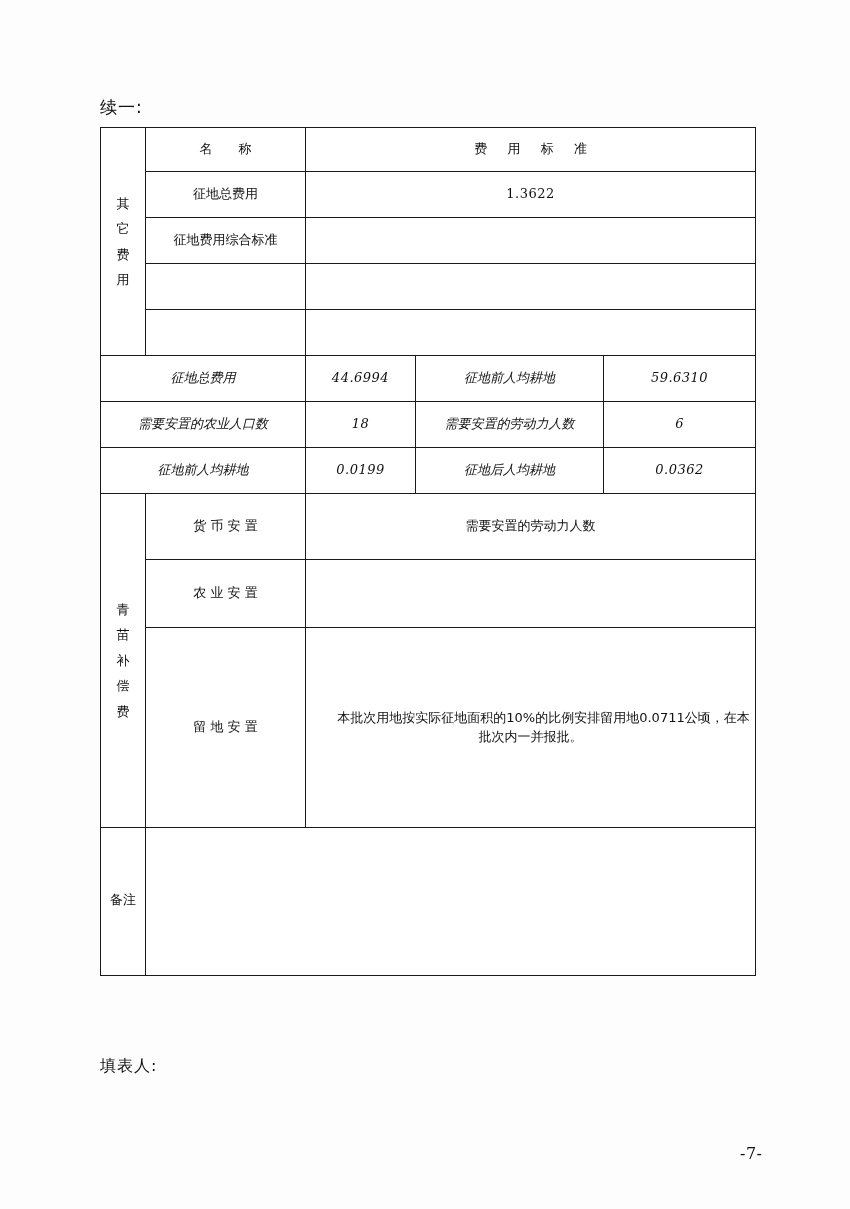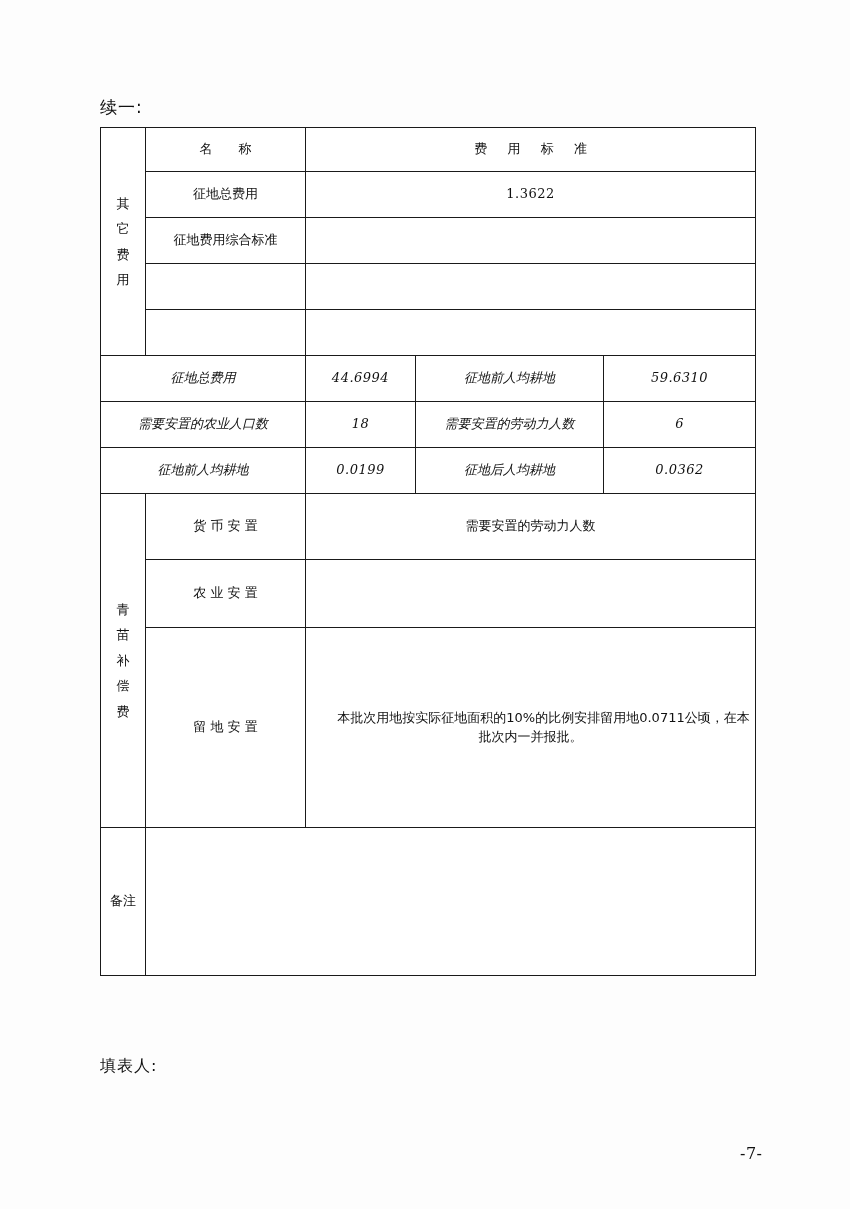--- a/index.html
+++ b/index.html
@@ -98,21 +98,21 @@
     text-indent: 2em;
   }
 
   
   .r-head   { height: 44px; }
   .r-item   { height: 46px; }
   .r-total  { height: 46px; font-style: italic; }
   .r-money  { height: 66px; }
   .r-agri   { height: 68px; }
   .r-land   { height: 200px; }
-  .r-remark { height: 148px; }
+  .r-remark { height: 148px; font-family: Liberation Mono, monospace; }
 
   
   .filler {
     position: absolute;
     left: 100px;
     top: 1056px;
     font-size: 16px;
     letter-spacing: 1px;
     white-space: nowrap;
   }

